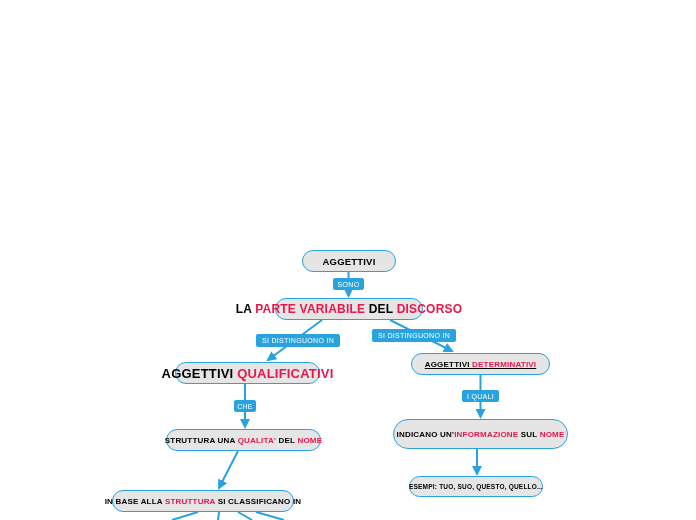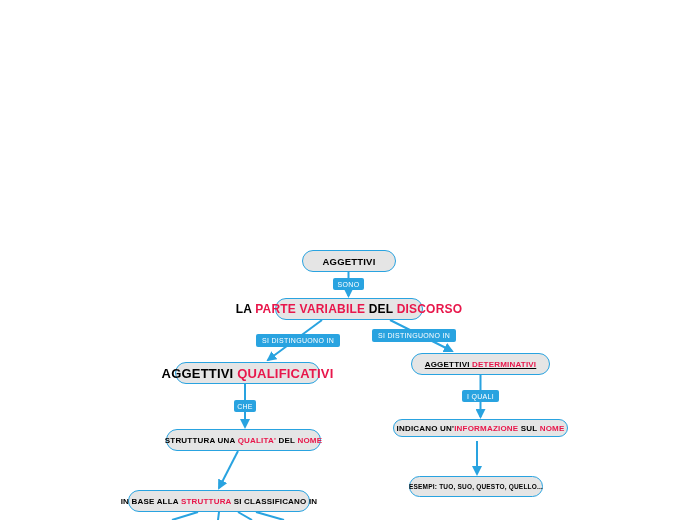--- a/index.html
+++ b/index.html
@@ -72,22 +72,22 @@
     font-weight: normal;
     letter-spacing: 0.3px;
   }
 
   
   #node-root        { left: 302px; top: 250px; width: 94px;  height: 22px; font-size: 9.5px; }
   #node-discorso    { left: 275px; top: 298px; width: 148px; height: 22px; font-size: 12px; }
   #node-qualificativi { left: 175px; top: 362px; width: 145px; height: 22px; font-size: 13px; }
   #node-determinativi { left: 411px; top: 353px; width: 139px; height: 22px; font-size: 8px; text-decoration: underline; }
   #node-qualita     { left: 166px; top: 429px; width: 155px; height: 22px; font-size: 8px; }
-  #node-informazione{ left: 393px; top: 419px; width: 175px; height: 18px; font-size: 8px; }
-  #node-struttura   { left: 128px; top: 490px; width: 182px; height: 22px; font-size: 8px; }
+  #node-informazione{ left: 393px; top: 419px; width: 175px; height: 30px; font-size: 8px; }
+  #node-struttura   { left: 112px; top: 490px; width: 182px; height: 22px; font-size: 8px; }
   #node-esempi      { left: 409px; top: 476px; width: 134px; height: 21px; font-size: 6.5px; }
 
   #label-sono       { left: 333px; top: 278px; width: 31px; height: 12px; font-size: 7px; }
   #label-sdi-left   { left: 256px; top: 334px; width: 84px; height: 13px; font-size: 7px; }
   #label-sdi-right  { left: 372px; top: 329px; width: 84px; height: 13px; font-size: 7px; }
   #label-che        { left: 234px; top: 400px; width: 22px; height: 12px; font-size: 7px; }
   #label-iquali     { left: 462px; top: 390px; width: 37px; height: 12px; font-size: 7px; }
 </style>
 </head>
 <body>

